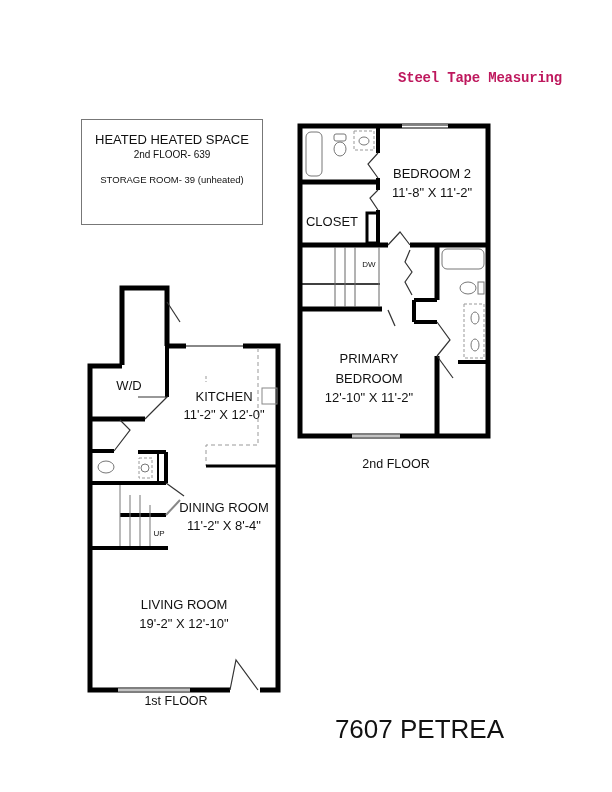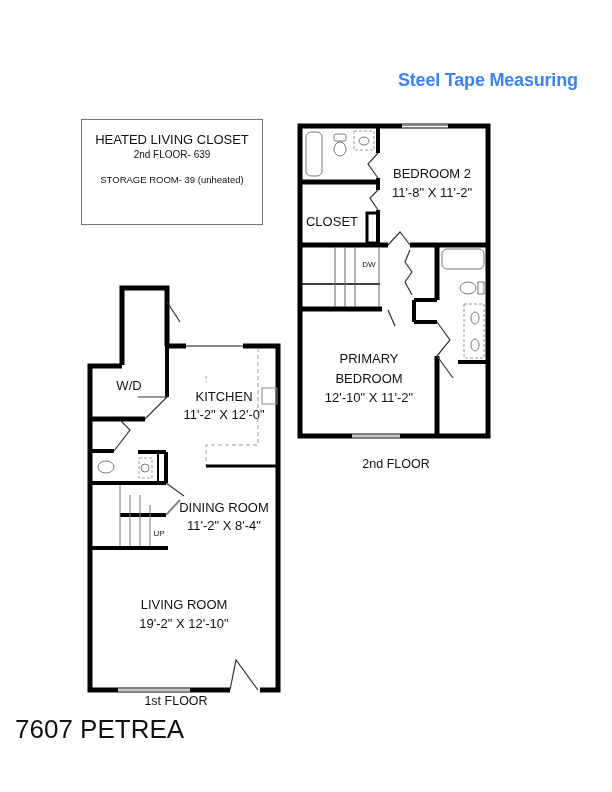--- a/index.html
+++ b/index.html
@@ -1,40 +1,40 @@
 <!DOCTYPE html>
 <html><head>
 <meta charset="utf-8">
 <style>
   html, body { margin: 0; padding: 0; background: #ffffff; }
   body { width: 612px; height: 792px; position: relative; overflow: hidden; font-family: "DejaVu Sans", sans-serif; color: #111; }
   .abs { position: absolute; }
   .logo { left: 398px; top: 60px; width: 145px; height: 36px; }
   .logo-stm { position: absolute; left: 56px; top: 0; font-family: "Liberation Sans", sans-serif; font-weight: bold; font-size: 34px; color: #8a8a8a; letter-spacing: -2px; line-height: 34px; }
-  .logo-text { position: absolute; left: 0; top: 10px; font-family: Liberation Sans, sans-serif; font-weight: bold; font-size: 18px; color: #3b82f6; white-space: nowrap; letter-spacing: -0.2px; }
+  .logo-text { position: absolute; left: 0; top: 10px; font-family: Liberation Mono, monospace; font-weight: bold; font-size: 14px; color: #be185d; white-space: nowrap; letter-spacing: -0.2px; }
   .summary { left: 81px; top: 119px; width: 182px; height: 106px; border: 1.5px solid #777; box-sizing: border-box; text-align: center; font-family: "Liberation Sans", sans-serif; }
   .summary .t1 { margin-top: 12px; font-size: 13px; }
   .summary .t2 { margin-top: 4px; font-size: 9.5px; }
   .summary .t3 { margin-top: 2px; font-size: 10px; }
   .summary .t4 { margin-top: 3px; font-size: 14px; }
   .summary .t5 { margin-top: 14px; font-size: 9.5px; }
   svg.plan { position: absolute; left: 0; top: 0; }
   .lbl { font-family: "Liberation Sans", sans-serif; text-anchor: middle; fill: #111; }
-  .title { left: 15px; width: 504px; top: 714px; text-align: left; font-family: "Liberation Sans", sans-serif; font-size: 26px; }
+  .title { left: 0; width: 504px; top: 714px; text-align: right; font-family: "Liberation Sans", sans-serif; font-size: 26px; }
   .floor-cap { font-family: "Liberation Sans", sans-serif; font-size: 12.5px; }
 </style>
 </head>
 <body>
 
 <div class="abs logo">
   <span class="logo-text">Steel Tape Measuring</span>
 </div>
 
 <div class="abs summary">
-  <div class="t1">HEATED LIVING CLOSET</div>
+  <div class="t1">HEATED HEATED SPACE</div>
   <div class="t3">2nd FLOOR- 639</div>
   <div class="t5">STORAGE ROOM- 39 (unheated)</div>
 </div>
 
 <svg class="plan" width="612" height="792" viewBox="0 0 612 792">
 
   <g stroke="#000" fill="none">
 
     <rect x="300" y="126" width="188" height="310" stroke-width="5"></rect>
 

